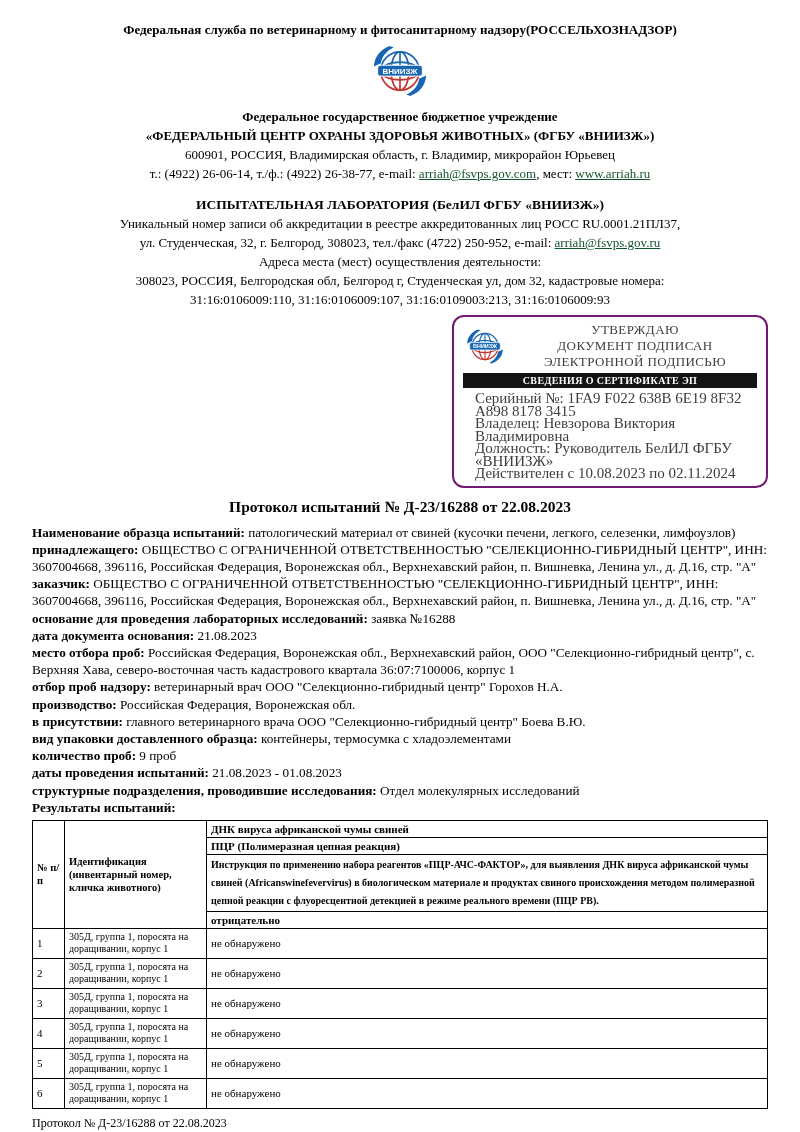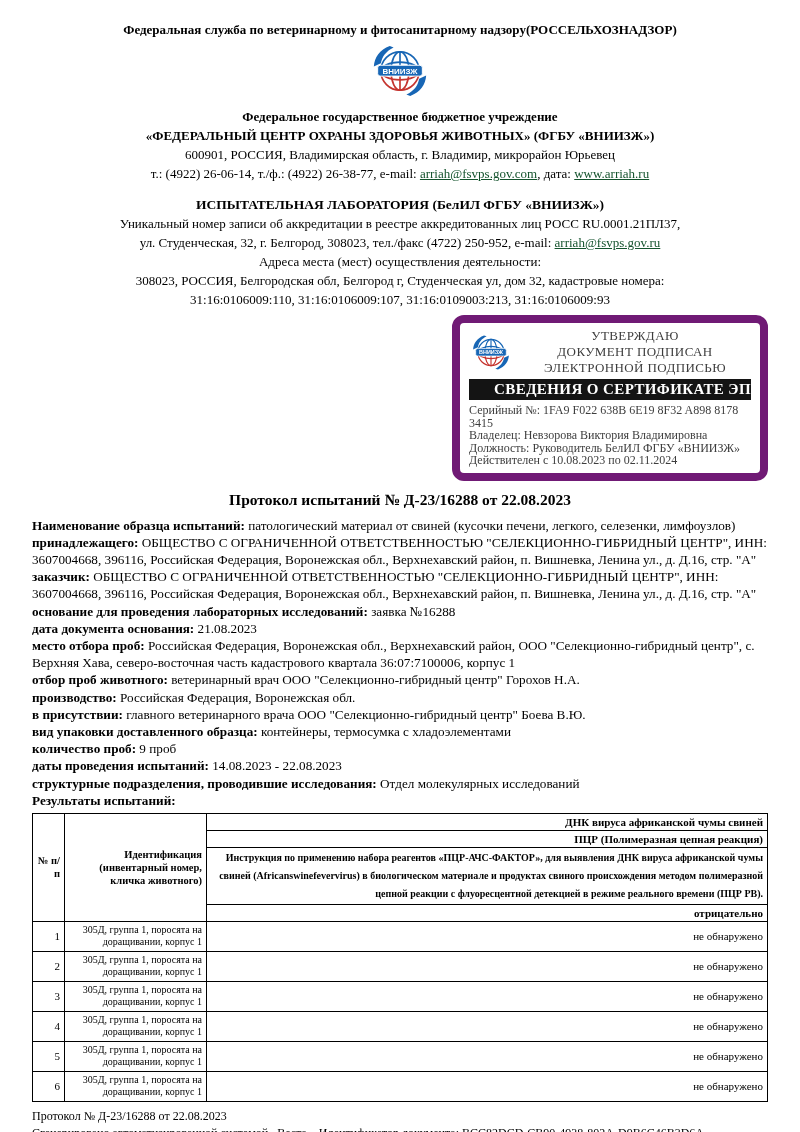--- a/index.html
+++ b/index.html
@@ -11,33 +11,33 @@
   }
   .center { text-align:center; }
   .bold { font-weight:bold; }
   .hdr { font-size:13px; line-height:19px; }
   .link { color:#14532d; text-decoration:underline; cursor:pointer; }
   .logo-wrap { text-align:center; margin:2px 0; }
   .logo-main { width:64px; height:60px; }
   .lab-title { margin-top:12px; font-size:13.5px; }
 
   .stamp-row { display:flex; justify-content:flex-end; margin-top:6px; }
-  .stamp { width:316px; border:8px solid #701a75; border-radius:12px; padding:5px 9px 6px; color:#3d3d3d; box-sizing:border-box; }
+  .stamp { width:316px; border:2px solid #701a75; border-radius:12px; padding:5px 9px 6px; color:#3d3d3d; box-sizing:border-box; }
   .stamp-top { display:flex; align-items:center; gap:6px; }
   .stamp-logo { width:44px; height:41px; flex:0 0 auto; }
   .stamp-texts { flex:1; text-align:center; font-size:13px; line-height:16px; letter-spacing:0.4px; }
-  .stamp-bar { background:#141414; color:#fff; text-align:right; font-size:15px; font-weight:bold; padding:2px 0; margin:3px 0 4px; letter-spacing:0.4px; }
-  .stamp-line { font-size:12px; line-height:12.5px; text-align:left; }
+  .stamp-bar { background:#141414; color:#fff; text-align:center; font-size:10px; font-weight:bold; padding:2px 0; margin:3px 0 4px; letter-spacing:0.4px; }
+  .stamp-line { font-size:15px; line-height:12.5px; text-align:left;margin-left:12px; }
 
   .doc-title { text-align:center; font-size:15.5px; font-weight:bold; margin:10px 0 8px; }
   .field { margin:0; font-size:13.2px; line-height:17.2px; }
   .field b { font-weight:bold; }
 
   table.results { border-collapse:collapse; width:100%; margin-top:4px; table-layout:fixed; }
-  .results td { border:1px solid #000; text-align:right; vertical-align:middle; padding:1px 4px; }
+  .results td { border:1px solid #000; text-align:left; vertical-align:middle; padding:1px 4px; }
   .col-num { width:32px; } .col-id { width:142px; }
   .th-num, .th-id { font-weight:bold; font-size:10.5px; line-height:13px; }
   .th-test { font-weight:bold; font-size:11px; line-height:14px; padding:2px; }
   .th-instr { font-weight:bold; font-size:10px; line-height:18px; padding:2px 10px; }
   .td-num { font-size:11px; height:27px; }
   .td-id { font-size:10px; line-height:12.5px; }
   .td-res { font-size:11px; }
 
   .footer { margin-top:6px; font-size:12px; line-height:17px; }
 </style>
@@ -81,21 +81,21 @@
 
   <div class="logo-wrap">
     <svg class="logo-main">
         <use href="#vniizh" xlink:href="#vniizh"></use>
       </svg>
   </div>
 
   <div class="center bold hdr">Федеральное государственное бюджетное учреждение</div>
   <div class="center bold hdr">«ФЕДЕРАЛЬНЫЙ ЦЕНТР ОХРАНЫ ЗДОРОВЬЯ ЖИВОТНЫХ» (ФГБУ «ВНИИЗЖ»)</div>
   <div class="center hdr">600901, РОССИЯ, Владимирская область, г. Владимир, микрорайон Юрьевец</div>
-  <div class="center hdr"><span>т.: (4922) 26-06-14, т./ф.: (4922) 26-38-77, e-mail: </span><a class="link">arriah@fsvps.gov.com</a><span>, дата: </span><a class="link">www.arriah.ru</a></div>
+  <div class="center hdr"><span>т.: (4922) 26-06-14, т./ф.: (4922) 26-38-77, e-mail: </span><a class="link">arriah@fsvps.gov.com</a><span>, мест: </span><a class="link">www.arriah.ru</a></div>
 
   <div class="center bold hdr lab-title">ИСПЫТАТЕЛЬНАЯ ЛАБОРАТОРИЯ (БелИЛ ФГБУ «ВНИИЗЖ»)</div>
   <div class="center hdr">Уникальный номер записи об аккредитации в реестре аккредитованных лиц РОСС RU.0001.21ПЛ37,</div>
   <div class="center hdr"><span>ул. Студенческая, 32, г. Белгород, 308023, тел./факс (4722) 250-952, e-mail: </span><a class="link">arriah@fsvps.gov.ru</a></div>
   <div class="center hdr">Адреса места (мест) осуществления деятельности:</div>
   <div class="center hdr">308023, РОССИЯ, Белгородская обл, Белгород г, Студенческая ул, дом 32, кадастровые номера:</div>
   <div class="center hdr">31:16:0106009:110, 31:16:0106009:107, 31:16:0109003:213, 31:16:0106009:93</div>
 
   <div class="stamp-row">
     <div class="stamp">
@@ -119,26 +119,26 @@
 
   <div class="doc-title">Протокол испытаний № Д-23/16288 от 22.08.2023</div>
 
   <div>
     <p class="field"><b>Наименование образца испытаний:</b> <span>патологический материал от свиней (кусочки печени, легкого, селезенки, лимфоузлов)</span></p>
     <p class="field"><b>принадлежащего:</b> <span>ОБЩЕСТВО С ОГРАНИЧЕННОЙ ОТВЕТСТВЕННОСТЬЮ "СЕЛЕКЦИОННО-ГИБРИДНЫЙ ЦЕНТР", ИНН: 3607004668, 396116, Российская Федерация, Воронежская обл., Верхнехавский район, п. Вишневка, Ленина ул., д. Д.16, стр. "А"</span></p>
     <p class="field"><b>заказчик:</b> <span>ОБЩЕСТВО С ОГРАНИЧЕННОЙ ОТВЕТСТВЕННОСТЬЮ "СЕЛЕКЦИОННО-ГИБРИДНЫЙ ЦЕНТР", ИНН: 3607004668, 396116, Российская Федерация, Воронежская обл., Верхнехавский район, п. Вишневка, Ленина ул., д. Д.16, стр. "А"</span></p>
     <p class="field"><b>основание для проведения лабораторных исследований:</b> <span>заявка №16288</span></p>
     <p class="field"><b>дата документа основания:</b> <span>21.08.2023</span></p>
     <p class="field"><b>место отбора проб:</b> <span>Российская Федерация, Воронежская обл., Верхнехавский район, ООО "Селекционно-гибридный центр", с. Верхняя Хава, северо-восточная часть кадастрового квартала 36:07:7100006, корпус 1</span></p>
-    <p class="field"><b>отбор проб животного:</b> <span>ветеринарный врач ООО "Селекционно-гибридный центр" Горохов Н.А.</span></p>
+    <p class="field"><b>отбор проб надзору:</b> <span>ветеринарный врач ООО "Селекционно-гибридный центр" Горохов Н.А.</span></p>
     <p class="field"><b>производство:</b> <span>Российская Федерация, Воронежская обл.</span></p>
     <p class="field"><b>в присутствии:</b> <span>главного ветеринарного врача ООО "Селекционно-гибридный центр" Боева В.Ю.</span></p>
     <p class="field"><b>вид упаковки доставленного образца:</b> <span>контейнеры, термосумка с хладоэлементами</span></p>
     <p class="field"><b>количество проб:</b> <span>9 проб</span></p>
-    <p class="field"><b>даты проведения испытаний:</b> <span>14.08.2023 - 22.08.2023</span></p>
+    <p class="field"><b>даты проведения испытаний:</b> <span>21.08.2023 - 01.08.2023</span></p>
     <p class="field"><b>структурные подразделения, проводившие исследования:</b> <span>Отдел молекулярных исследований</span></p>
     <p class="field"><b>Результаты испытаний:</b></p>
   </div>
 
   <table class="results">
     <colgroup>
         <col class="col-num">
         <col class="col-id">
         <col>
       </colgroup>

